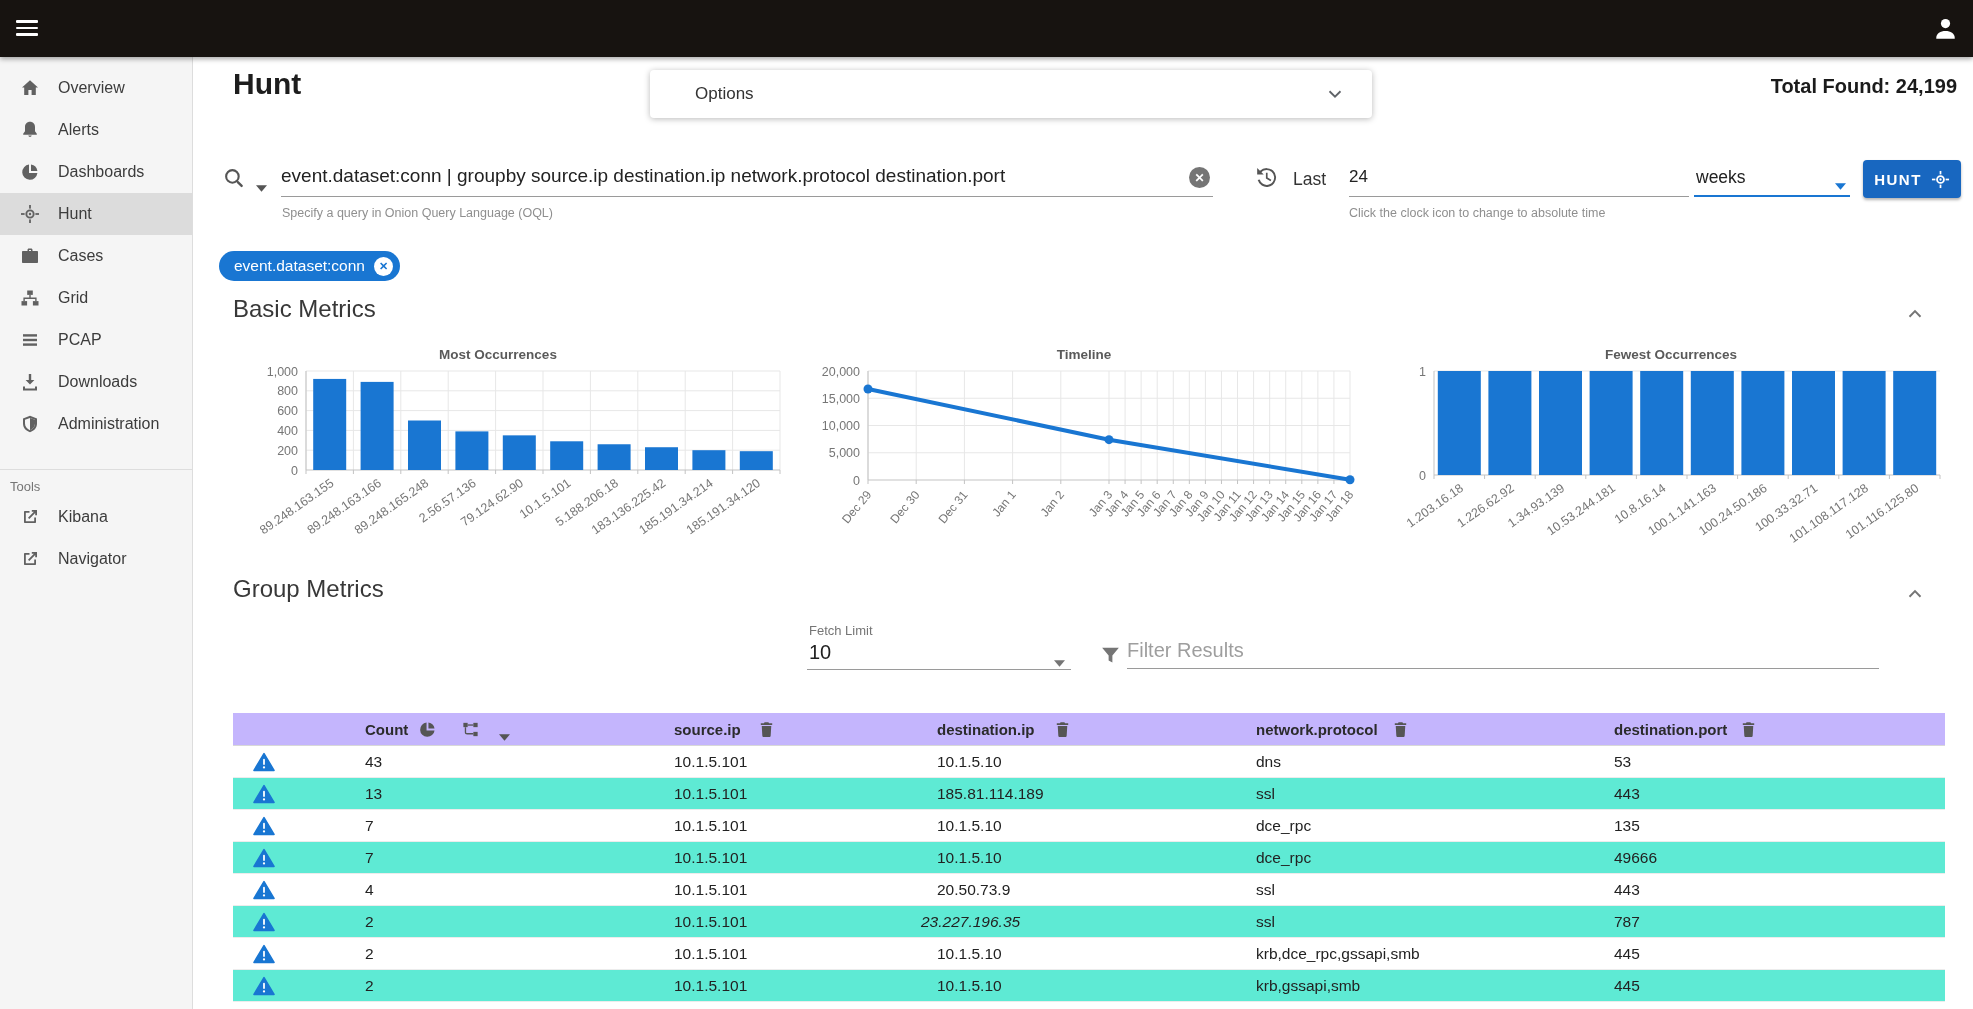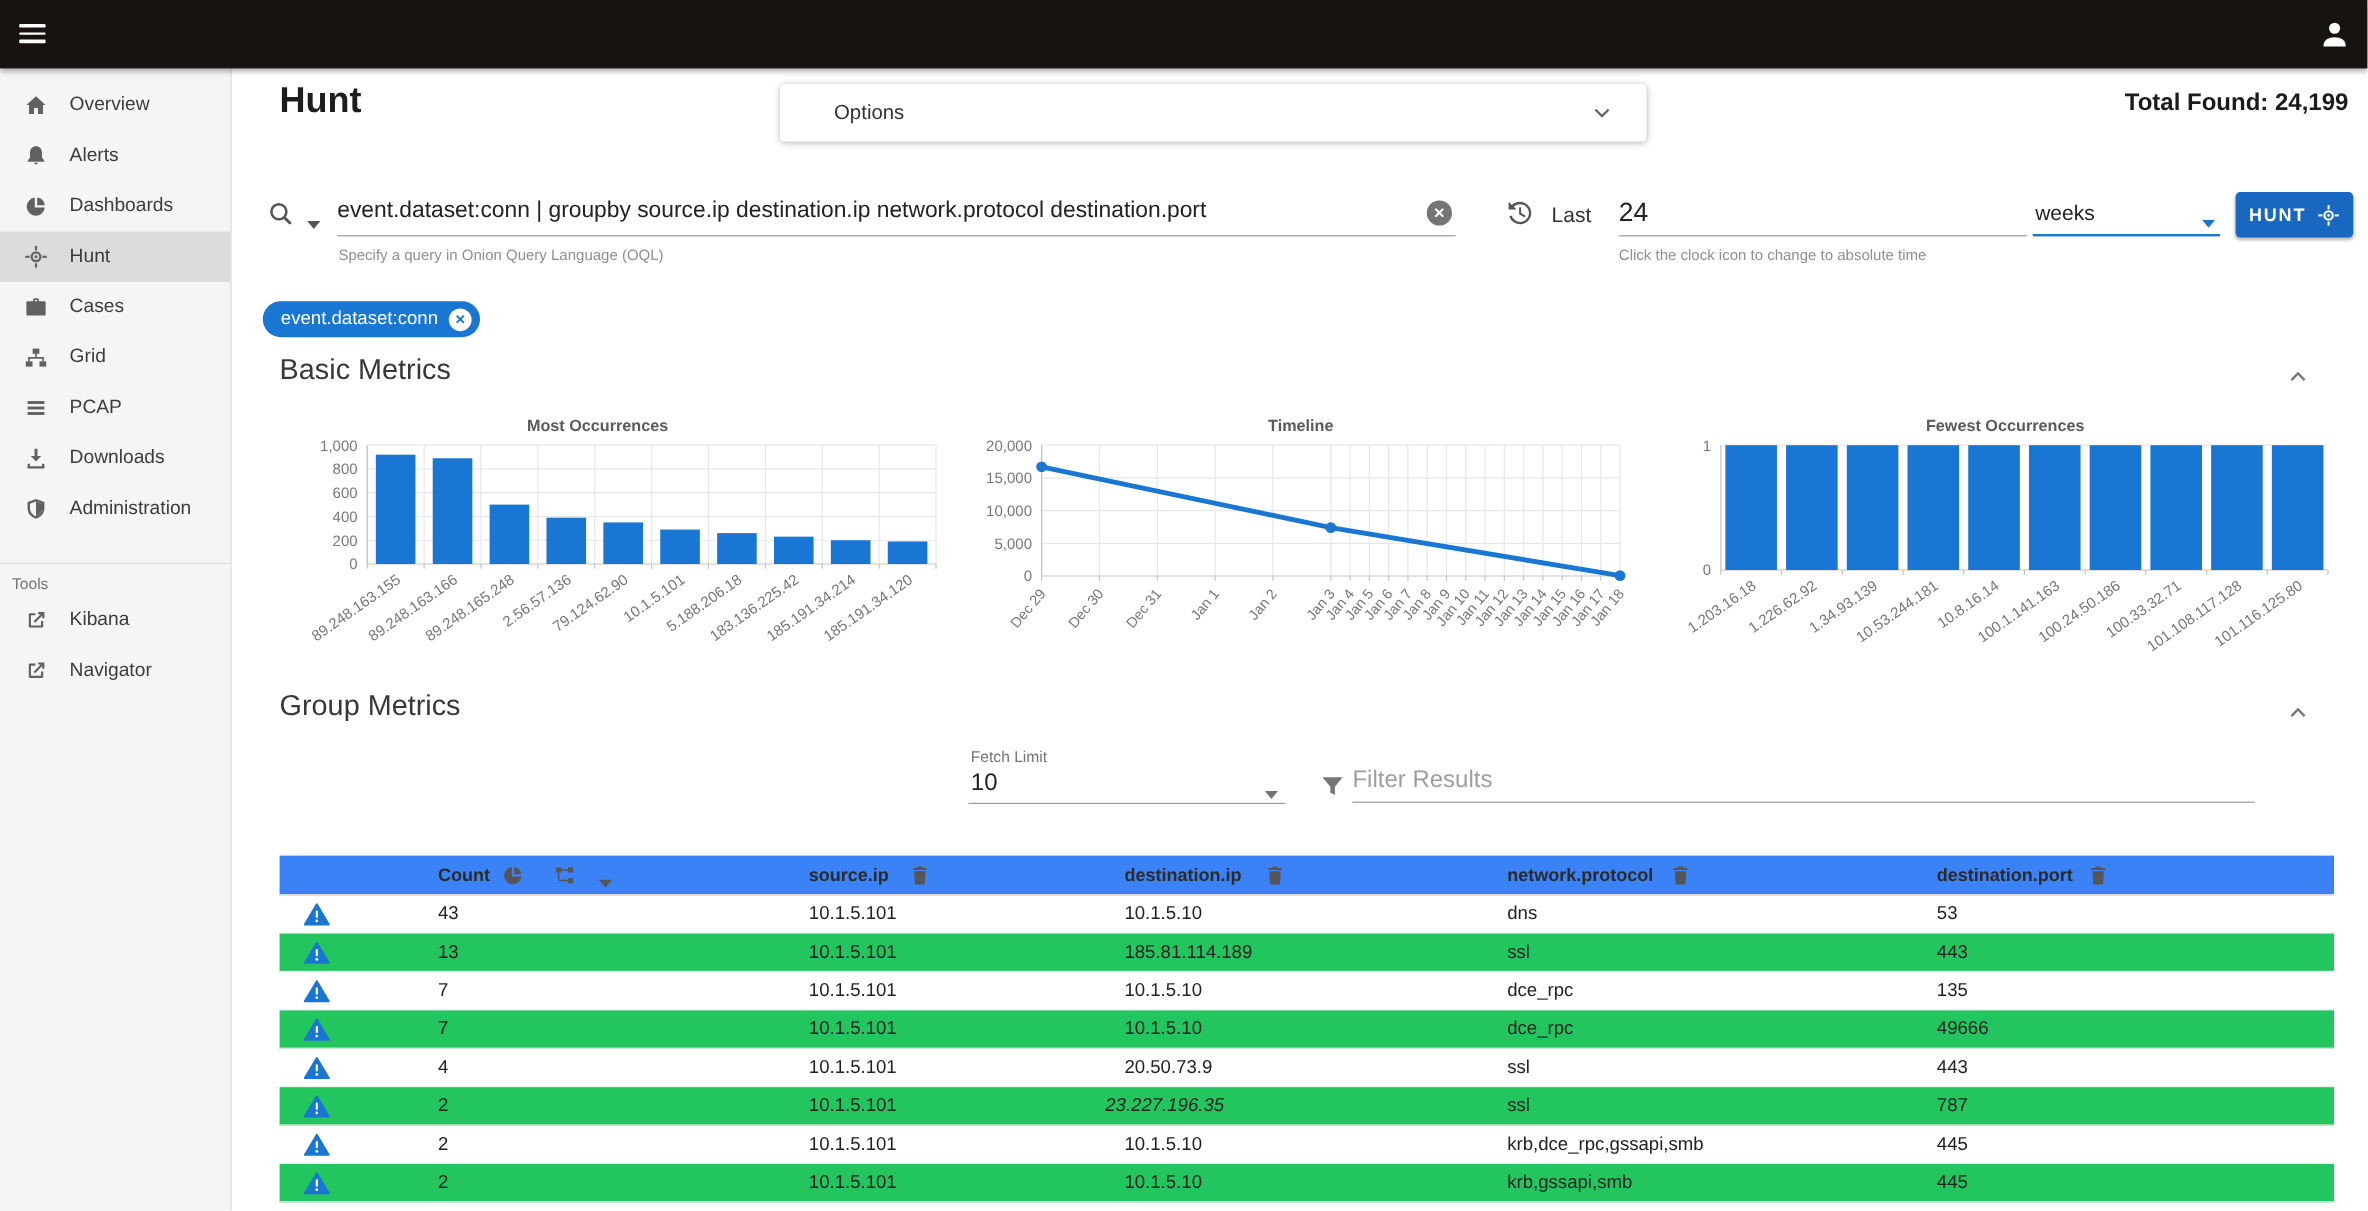--- a/index.html
+++ b/index.html
@@ -37,21 +37,21 @@
   
   .qicon { position:absolute; left:30px; top:110px; width:23px; height:23px; color:#555; cursor:pointer; }
   .qicon svg { width:23px; height:23px; fill:currentColor; }
   .qcaret { position:absolute; left:63px; top:121px; width:11px; height:7px; color:#555; cursor:pointer; }
   .qcaret svg { width:11px; height:7px; fill:currentColor; }
   input.query { position:absolute; left:88px; top:102px; width:932px; height:38px; border:none; border-bottom:1px solid #9a9a9a; outline:none; font-family:"Liberation Sans",sans-serif; font-size:19px; color:#222; padding:0 34px 4px 0; background:transparent; }
   .clear-btn { position:absolute; left:996px; top:110px; width:21px; height:21px; border-radius:50%; background:#757575; color:#fff; font-size:12px; font-weight:bold; display:flex; align-items:center; justify-content:center; cursor:pointer; line-height:1; }
   .history { position:absolute; left:1060px; top:108px; width:25px; height:25px; color:#555; cursor:pointer; }
   .history svg { width:25px; height:25px; fill:currentColor; }
   .last-label { position:absolute; left:1100px; top:112px; font-size:17.5px; color:#333; }
-  input.time { position:absolute; left:1156px; top:104px; width:340px; height:36px; border:none; border-bottom:1px solid #9a9a9a; outline:none; font-family:"Liberation Sans",sans-serif; font-size:22px; color:#222; background:transparent; padding-bottom:4px; }
+  input.time { position:absolute; left:1156px; top:104px; width:340px; height:36px; border:none; border-bottom:1px solid #9a9a9a; outline:none; font-family:"Liberation Sans",sans-serif; font-size:17px; color:#222; background:transparent; padding-bottom:4px; }
   .unit-select { position:absolute; left:1501px; top:104px; width:156px; height:36px; border-bottom:2px solid #1976d2; font-size:17.5px; color:#222; display:flex; align-items:center; justify-content:space-between; padding:0 4px 2px 2px; cursor:pointer; }
   .unit-select .car { width:11px; height:7px; color:#1976d2; }
   .unit-select .car svg { width:11px; height:7px; fill:currentColor; }
   .hunt-btn { position:absolute; left:1670px; top:103px; width:98px; height:38px; background:#1867c0; border:none; border-radius:4px; color:#fff; font-family:"Liberation Sans",sans-serif; font-size:15px; font-weight:bold; letter-spacing:1.5px; display:flex; align-items:center; justify-content:center; gap:9px; cursor:pointer; box-shadow:0 2px 3px rgba(0,0,0,.3); }
   .hunt-btn .icn svg { width:19px; height:19px; fill:#fff; }
   .hint { position:absolute; font-size:12.5px; color:#8f8f8f; }
   .hint.q { left:89px; top:149px; }
   .hint.t { left:1156px; top:149px; }
 
   
@@ -82,28 +82,28 @@
   .fetch-select { position:absolute; left:614px; top:583px; width:264px; height:30px; border-bottom:1px solid #9a9a9a; font-size:20px; color:#222; display:flex; align-items:center; justify-content:space-between; padding:0 6px 4px 2px; cursor:pointer; }
   .fetch-select .car { width:11px; height:7px; color:#757575; }
   .fetch-select .car svg { width:11px; height:7px; fill:currentColor; }
   .funnel { position:absolute; left:906px; top:587px; width:23px; height:23px; color:#757575; }
   .funnel svg { width:23px; height:23px; fill:currentColor; }
   input.filter { position:absolute; left:934px; top:580px; width:752px; height:32px; border:none; border-bottom:1px solid #9a9a9a; outline:none; font-family:"Liberation Sans",sans-serif; font-size:20px; color:#222; background:transparent; padding-bottom:4px; }
   input.filter::placeholder { color:#9e9e9e; }
 
   
   .gtable { position:absolute; left:40px; top:656px; width:1712px; }
-  .thead { position:relative; height:33px; background:#3b82f6; border-bottom:1px solid #d8d8d8; }
+  .thead { position:relative; height:33px; background:#c4b5fd; border-bottom:1px solid #d8d8d8; }
   .thead .hc { position:absolute; top:8px; font-size:15px; font-weight:bold; color:#2b2b2b; }
   .thead .hic { position:absolute; top:7px; width:19px; height:19px; color:#555; cursor:pointer; }
   .thead .hic svg { width:19px; height:19px; fill:currentColor; }
   .thead .hcar { position:absolute; top:14px; width:11px; height:7px; color:#555; cursor:pointer; }
   .thead .hcar svg { width:11px; height:7px; fill:currentColor; }
   .trow { position:relative; height:32px; border-bottom:1px solid #ececec; cursor:pointer; }
-  .trow.alt { background:#22c55e; }
+  .trow.alt { background:#5eead4; }
   .trow .tc { position:absolute; top:7px; font-size:15.5px; color:#222; }
   .trow .warn { position:absolute; left:20px; top:6px; width:22px; height:20px; cursor:pointer; }
   .trow .warn svg { width:22px; height:20px; }
 </style>
 </head>
 <body>
 
 <header class="topbar">
   <div class="hamburger">
       <i></i>

